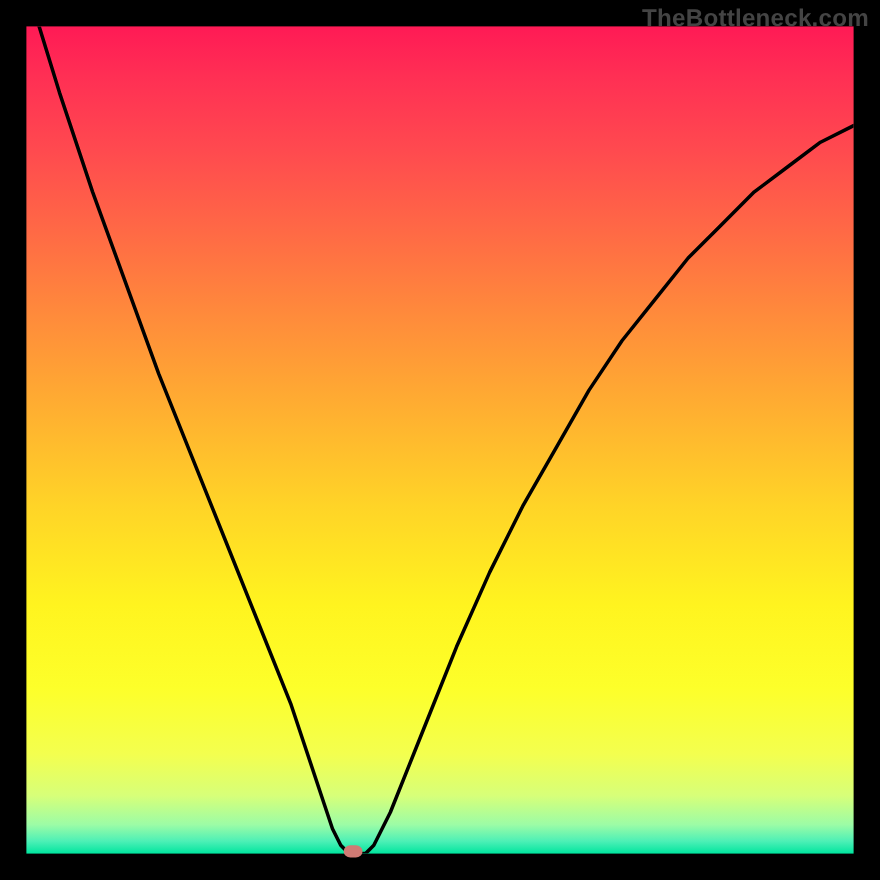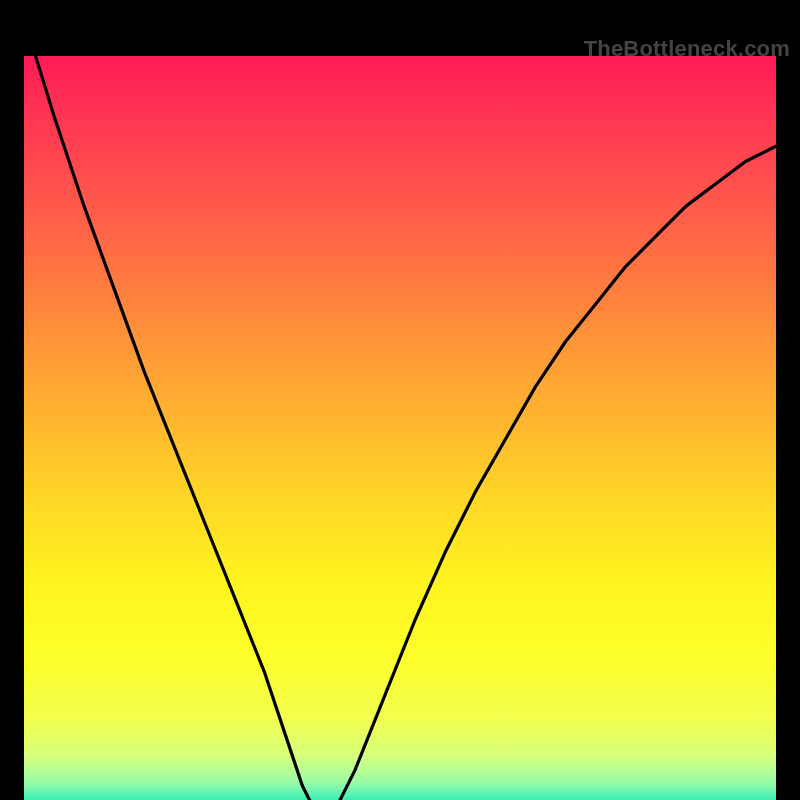--- a/index.html
+++ b/index.html
@@ -9,21 +9,20 @@
     height: 800px;
     overflow: hidden;
     background: #000;
     font-family: Arial, Helvetica, sans-serif;
   }
   .frame {
     position: relative;
     width: 800px;
     height: 611px;
     background: #000;
-    margin-top: 32px;
   }
   .watermark {
     position: absolute;
     top: 4px;
     right: 10px;
     color: #444;
     font-size: 22px;
     font-weight: 600;
     letter-spacing: 0.2px;
     z-index: 10;

